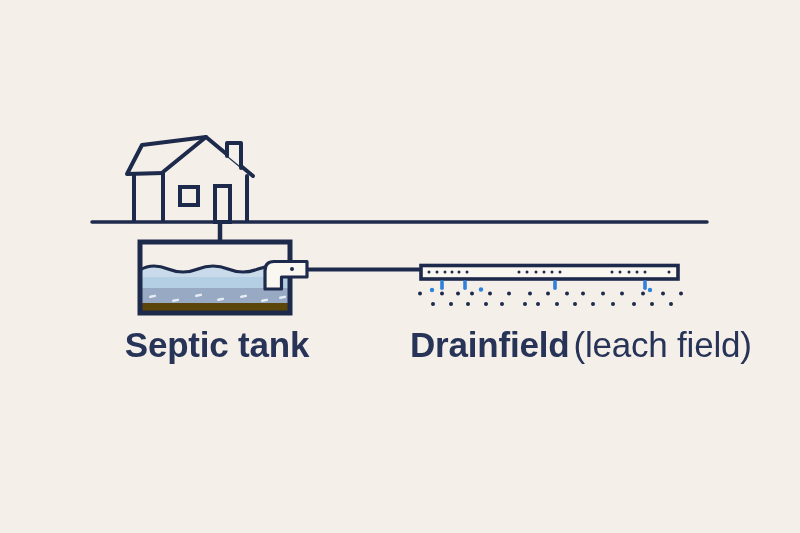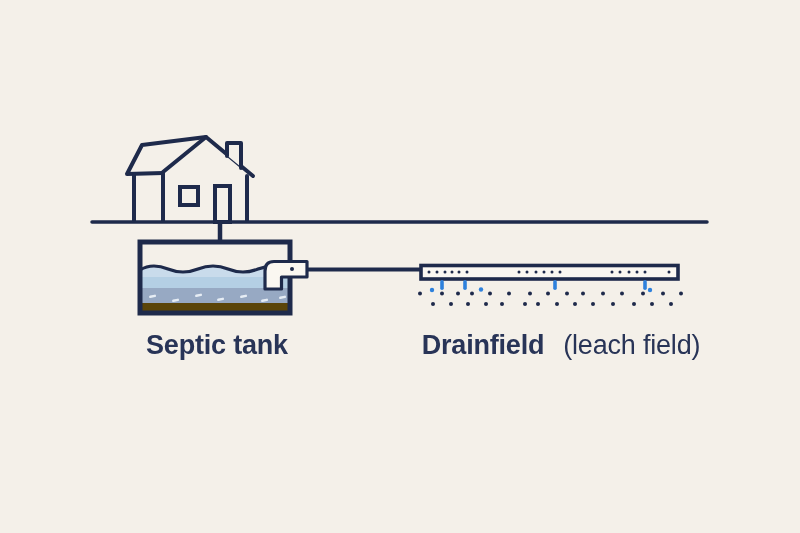--- a/index.html
+++ b/index.html
@@ -20,28 +20,28 @@
   .fwater{fill:var(--water_light);}
   .fwtop{fill:var(--water_top);}
   .fmid{fill:var(--water_mid);}
   .fbrown{fill:var(--sludge_brown);}
   .fdrip{fill:var(--drip_blue);}
   .fspeck{fill:var(--speck_white);}
 
   .label{
     position:absolute;
     color:var(--text);
-    font-size:27px;
+    font-size:35px;
     line-height:30px;
     text-align:center;
     letter-spacing:-0.2px;
     white-space:nowrap;
   }
   .label .bold{font-weight:700;}
-  .label .regular{font-weight:400;margin-left:19px;}
+  .label .regular{font-weight:400;margin-left:4px;}
   .label-septic{left:92px;top:330px;width:250px;font-weight:700;}
   .label-drain{left:410px;top:330px;width:302px;}
 </style>
 </head>
 <body>
 
 <div class="stage">
 
   <svg width="800" height="533" viewBox="0 0 800 533">
 

